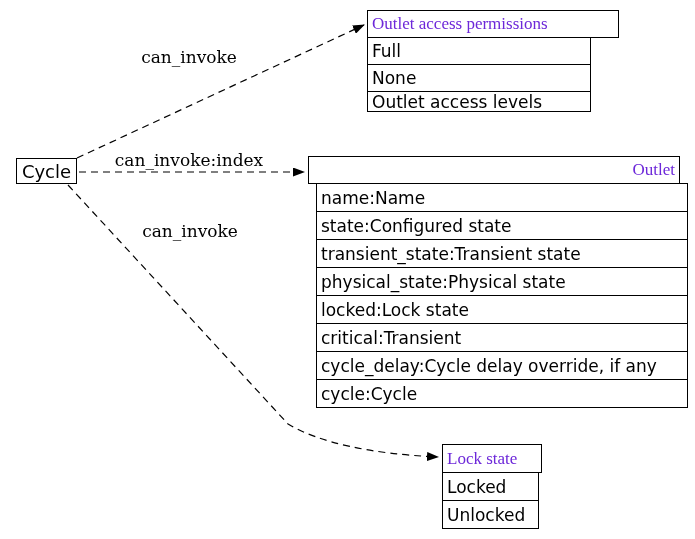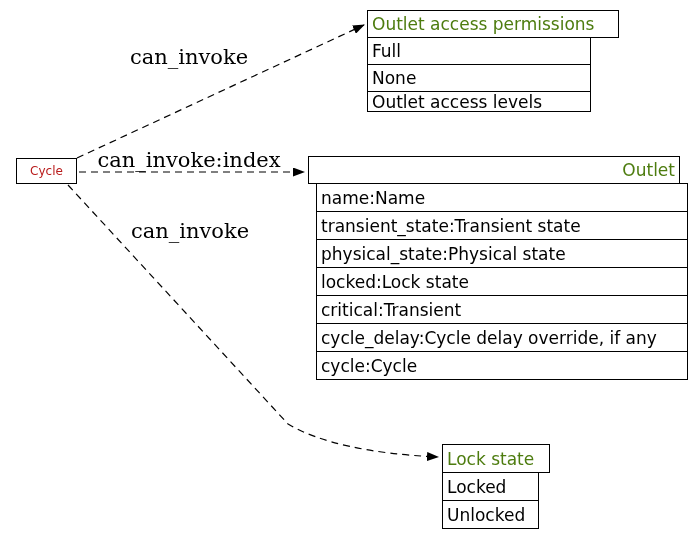--- a/index.html
+++ b/index.html
@@ -25,48 +25,49 @@
   .edge {
     fill: none;
     stroke: #000000;
     stroke-width: 1.2;
     stroke-dasharray: 7 5;
   }
   .edge-label {
     position: absolute;
     transform: translate(-50%, -50%);
     font-family: "DejaVu Serif", "Liberation Serif", serif;
-    font-size: 21px;
+    font-size: 17px;
     color: #000000;
     white-space: nowrap;
   }
   .node-box {
     position: absolute;
     box-sizing: border-box;
     border: 1px solid #000000;
     background: #ffffff;
     display: flex;
     align-items: center;
     justify-content: center;
-    font-size: 12px;
-    color: #b91c1c;
+    font-size: 18px;
+    color: #000000;
     white-space: nowrap;
   }
   .tbl-header {
     position: absolute;
     box-sizing: border-box;
     border: 1px solid #000000;
     background: #ffffff;
     display: flex;
     align-items: center;
     font-size: 17px;
-    color: #4d7c0f;
+    color: #6d28d9;
     white-space: nowrap;
     padding: 0 4px;
     z-index: 2;
+    font-family: Liberation Serif, serif;
   }
   .tbl-header.centered { justify-content: flex-end; }
   .tbl-body {
     position: absolute;
     z-index: 1;
     text-align: right;
   }
   .tbl-row {
     box-sizing: border-box;
     border: 1px solid #000000;
@@ -115,31 +116,32 @@
       <div class="tbl-row" style="height:21px">Outlet access levels</div>
     </div>
   </div>
 
   <div>
     <div class="tbl-header centered" style="left:308px; top:156px; width:372px; height:28px;">
       <span>Outlet</span>
     </div>
     <div class="tbl-body" style="left:308px; top:183px; width:372px;padding-left:8px;">
       <div class="tbl-row">name:Name</div>
+      <div class="tbl-row">state:Configured state</div>
       <div class="tbl-row">transient_state:Transient state</div>
       <div class="tbl-row">physical_state:Physical state</div>
       <div class="tbl-row">locked:Lock state</div>
       <div class="tbl-row">critical:Transient</div>
       <div class="tbl-row">cycle_delay:Cycle delay override, if any</div>
       <div class="tbl-row">cycle:Cycle</div>
     </div>
   </div>
 
   <div>
-    <div class="tbl-header" style="left:442px; top:444px; width:108px; height:29px;">
+    <div class="tbl-header" style="left:442px; top:444px; width:100px; height:29px;">
       <span>Lock state</span>
     </div>
     <div class="tbl-body" style="left:442px; top:472px; width:97px;">
       <div class="tbl-row">Locked</div>
       <div class="tbl-row">Unlocked</div>
     </div>
   </div>
 
 </div>
 

